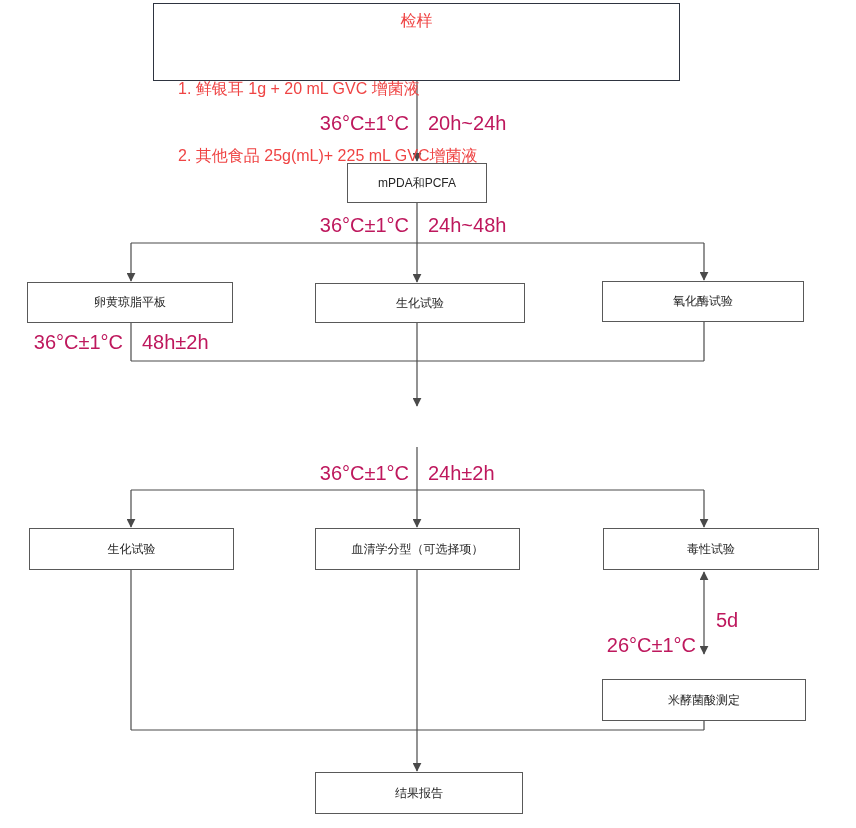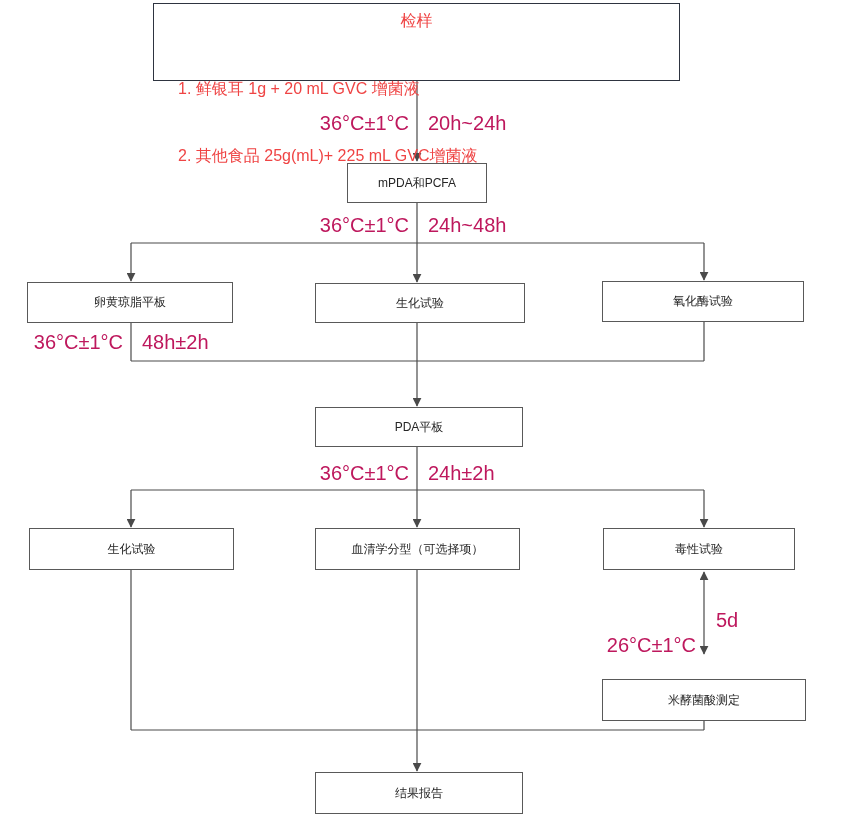--- a/index.html
+++ b/index.html
@@ -96,31 +96,28 @@
   <div class="node" style="left:27px;top:282px;width:206px;height:41px;">
     <span>卵黄琼脂平板</span>
   </div>
   <div class="node" style="left:315px;top:283px;width:210px;height:40px;">
     <span>生化试验</span>
   </div>
   <div class="node" style="left:602px;top:281px;width:202px;height:41px;">
     <span>氧化酶试验</span>
   </div>
 
-  <div class="node" style="left:315px;top:407px;width:208px;height:40px;">
-    <span>PDA平板</span>
-  </div>
 
   <div class="node" style="left:315px;top:528px;width:205px;height:42px;">
     <span>血清学分型（可选择项）</span>
   </div>
   <div class="node" style="left:29px;top:528px;width:205px;height:42px;">
     <span>生化试验</span>
   </div>
-  <div class="node" style="left:603px;top:528px;width:192px;height:42px;">
+  <div class="node" style="left:603px;top:528px;width:216px;height:42px;">
     <span>毒性试验</span>
   </div>
 
   <div class="node" style="left:602px;top:655px;width:204px;height:42px;margin-top:24px;">
     <span>米酵菌酸测定</span>
   </div>
 
   <div class="node" style="left:315px;top:772px;width:208px;height:42px;">
     <span>结果报告</span>
   </div>

